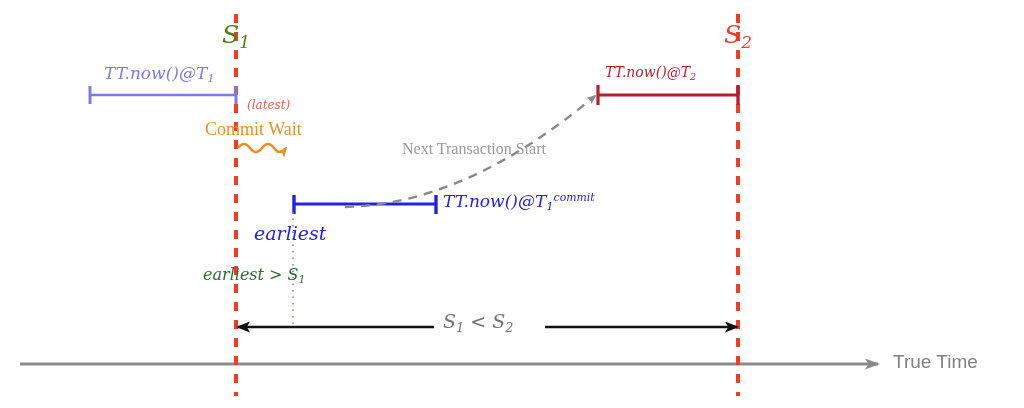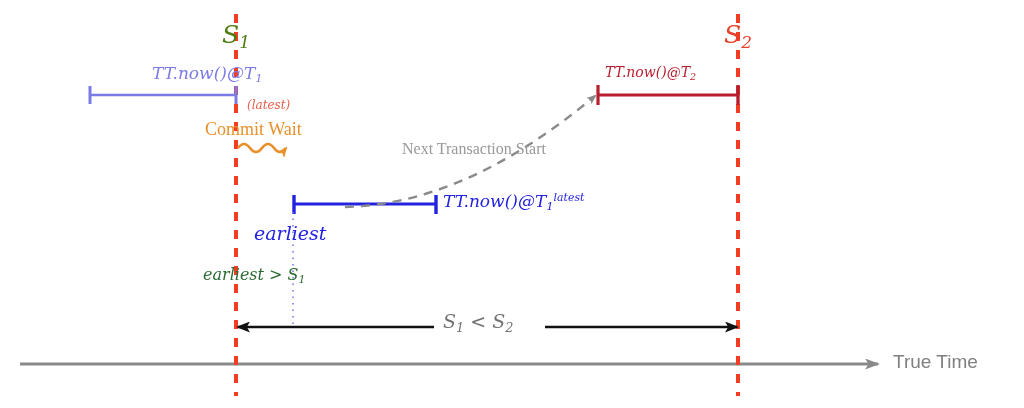--- a/index.html
+++ b/index.html
@@ -39,21 +39,21 @@
   .sup {
     font-size: 0.64em;
     vertical-align: 0.52em;
     font-style: italic;
   }
   
   #s1-label   { left: 222px; top: 22px;  font-size: 25px; color: #4d7c0f; }
   #s1-latest  { left: 247px; top: 51px;  font-size: 12px; color: #e8604a; margin-top: 48px; }
   #s2-label   { left: 724px; top: 22px;  font-size: 25px; color: #e8402a; }
 
-  #tt-t1-label   { left: 104px; top: 65px;  font-size: 17px; color: #7b7be8; margin-left: 48px; }
+  #tt-t1-label   { left: 104px; top: 65px;  font-size: 17px; color: #7b7be8; }
   #tt-t2-label   { left: 605px; top: 65px;  font-size: 14px; color: #b81f2e; }
   #tt-commit-lbl { left: 443px; top: 193px; font-size: 17px; color: #2222e0; }
 
   #commit-wait-lbl { left: 205px; top: 120px; font-size: 18px; color: #e8902a; }
   #next-txn-lbl    { left: 402px; top: 141px; font-size: 16px; color: #999999;
                      font-family: Liberation Serif, serif; font-style: normal; }
 
   #earliest-lbl     { left: 254px; top: 224px; font-size: 19px; color: #2222e0; }
   #earliest-gt-lbl  { left: 203px; top: 267px; font-size: 16px; color: #2c6b34; }
 
@@ -135,21 +135,21 @@
     </g>
   </svg>
 
   <div class="lbl math" id="s1-label"><span>S</span><span class="sub">1</span></div>
   <div class="lbl math" id="s1-latest"><span>(latest)</span></div>
 
   <div class="lbl math" id="s2-label"><span>S</span><span class="sub">2</span></div>
 
   <div class="lbl math" id="tt-t1-label"><span>TT.now()@T</span><span class="sub">1</span></div>
 
-  <div class="lbl math" id="tt-commit-lbl"><span>TT.now()@T</span><span class="sub">1</span><span class="sup">latest</span></div>
+  <div class="lbl math" id="tt-commit-lbl"><span>TT.now()@T</span><span class="sub">1</span><span class="sup">commit</span></div>
 
   <div class="lbl math" id="tt-t2-label"><span>TT.now()@T</span><span class="sub">2</span></div>
 
   <div class="lbl" id="commit-wait-lbl">Commit Wait</div>
 
   <div class="lbl" id="next-txn-lbl">Next Transaction Start</div>
 
   <div class="lbl math" id="earliest-lbl">earliest</div>
 
   <div class="lbl math" id="earliest-gt-lbl"><span>earliest &gt; S</span><span class="sub">1</span></div>

